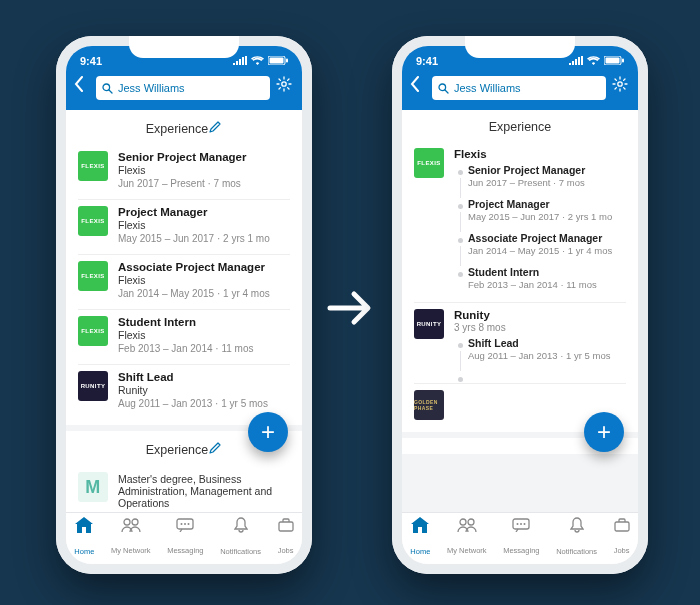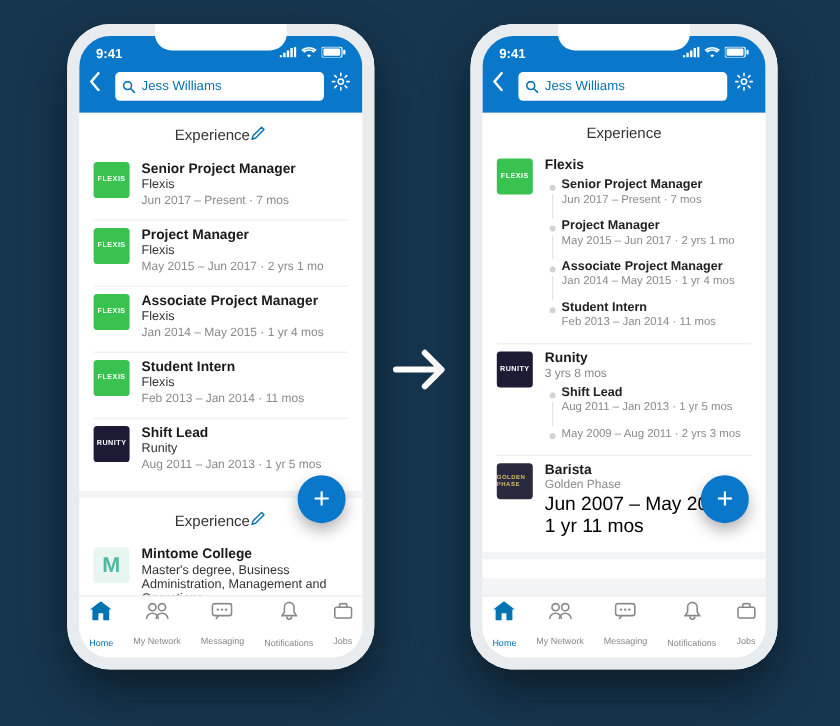--- a/index.html
+++ b/index.html
@@ -12,21 +12,21 @@
     overflow: hidden;
   }
   .stage { position: relative; width: 700px; height: 605px; }
   .phone {
     position: absolute;
     width: 256px;
     height: 538px;
     background: #fff;
     border-radius: 36px;
     box-shadow: 0 18px 40px rgba(0,0,0,0.45), inset 0 0 0 10px #e9ecef;
-    top: 20px;
+    top: 36px;
     overflow: hidden;
   }
   .phone.left  { left: 56px; }
   .phone.right { left: 392px; }
   .phone .screen {
     position: absolute;
     top: 10px; left: 10px; right: 10px; bottom: 10px;
     background: #f3f4f5;
     border-radius: 26px;
     overflow: hidden;
@@ -282,21 +282,20 @@
             <span class="pencil">
               <svg width="14" height="14" viewBox="0 0 14 14">
                   <path d="M2 12l1-3 7-7 2 2-7 7-3 1z" fill="none" stroke="#0073b1" stroke-width="1.2" stroke-linejoin="round"></path>
                 </svg>
             </span>
           </div>
           <div id="left-edu">
               <div class="row">
                 <div class="logo mintome">M</div>
                 <div class="rtxt">
-                  <div class="t1">Mintome College</div>
                   <div class="t2">Master's degree, Business Administration, Management and Operations</div>
                 </div>
               </div>
             </div>
         </div>
 
         <div class="fab">
           <span>+</span>
         </div>
       </div>
@@ -430,33 +429,25 @@
                 <div class="gtxt">
                   <div class="ghead">
                     <div class="t1">Runity</div>
                     <div class="t3">3 yrs 8 mos</div>
                   </div>
                   <div class="subrole">
                     <div class="st1">Shift Lead</div>
                     <div class="st2">Aug 2011 – Jan 2013  ·  1 yr 5 mos</div>
                   </div>
                   <div class="subrole">
-                    <div class="st2">May 2009 – Aug 2011  ·  2 yrs 3 mos</div>
                   </div>
                 </div>
               </div>
               <div class="group">
                 <div class="logo golden">GOLDEN PHASE</div>
-                <div class="gtxt">
-                  <div class="ghead">
-                    <div class="t1">Barista</div>
-                    <div class="t3">Golden Phase</div>
-                  </div>
-                  <div class="t3" style="margin-top: 2px;">Jun 2007 – May 2009  ·  1 yr 11 mos</div>
-                </div>
               </div>
             </div>
         </div>
 
         <div class="section">
           
           
         </div>
 
         <div class="fab">

